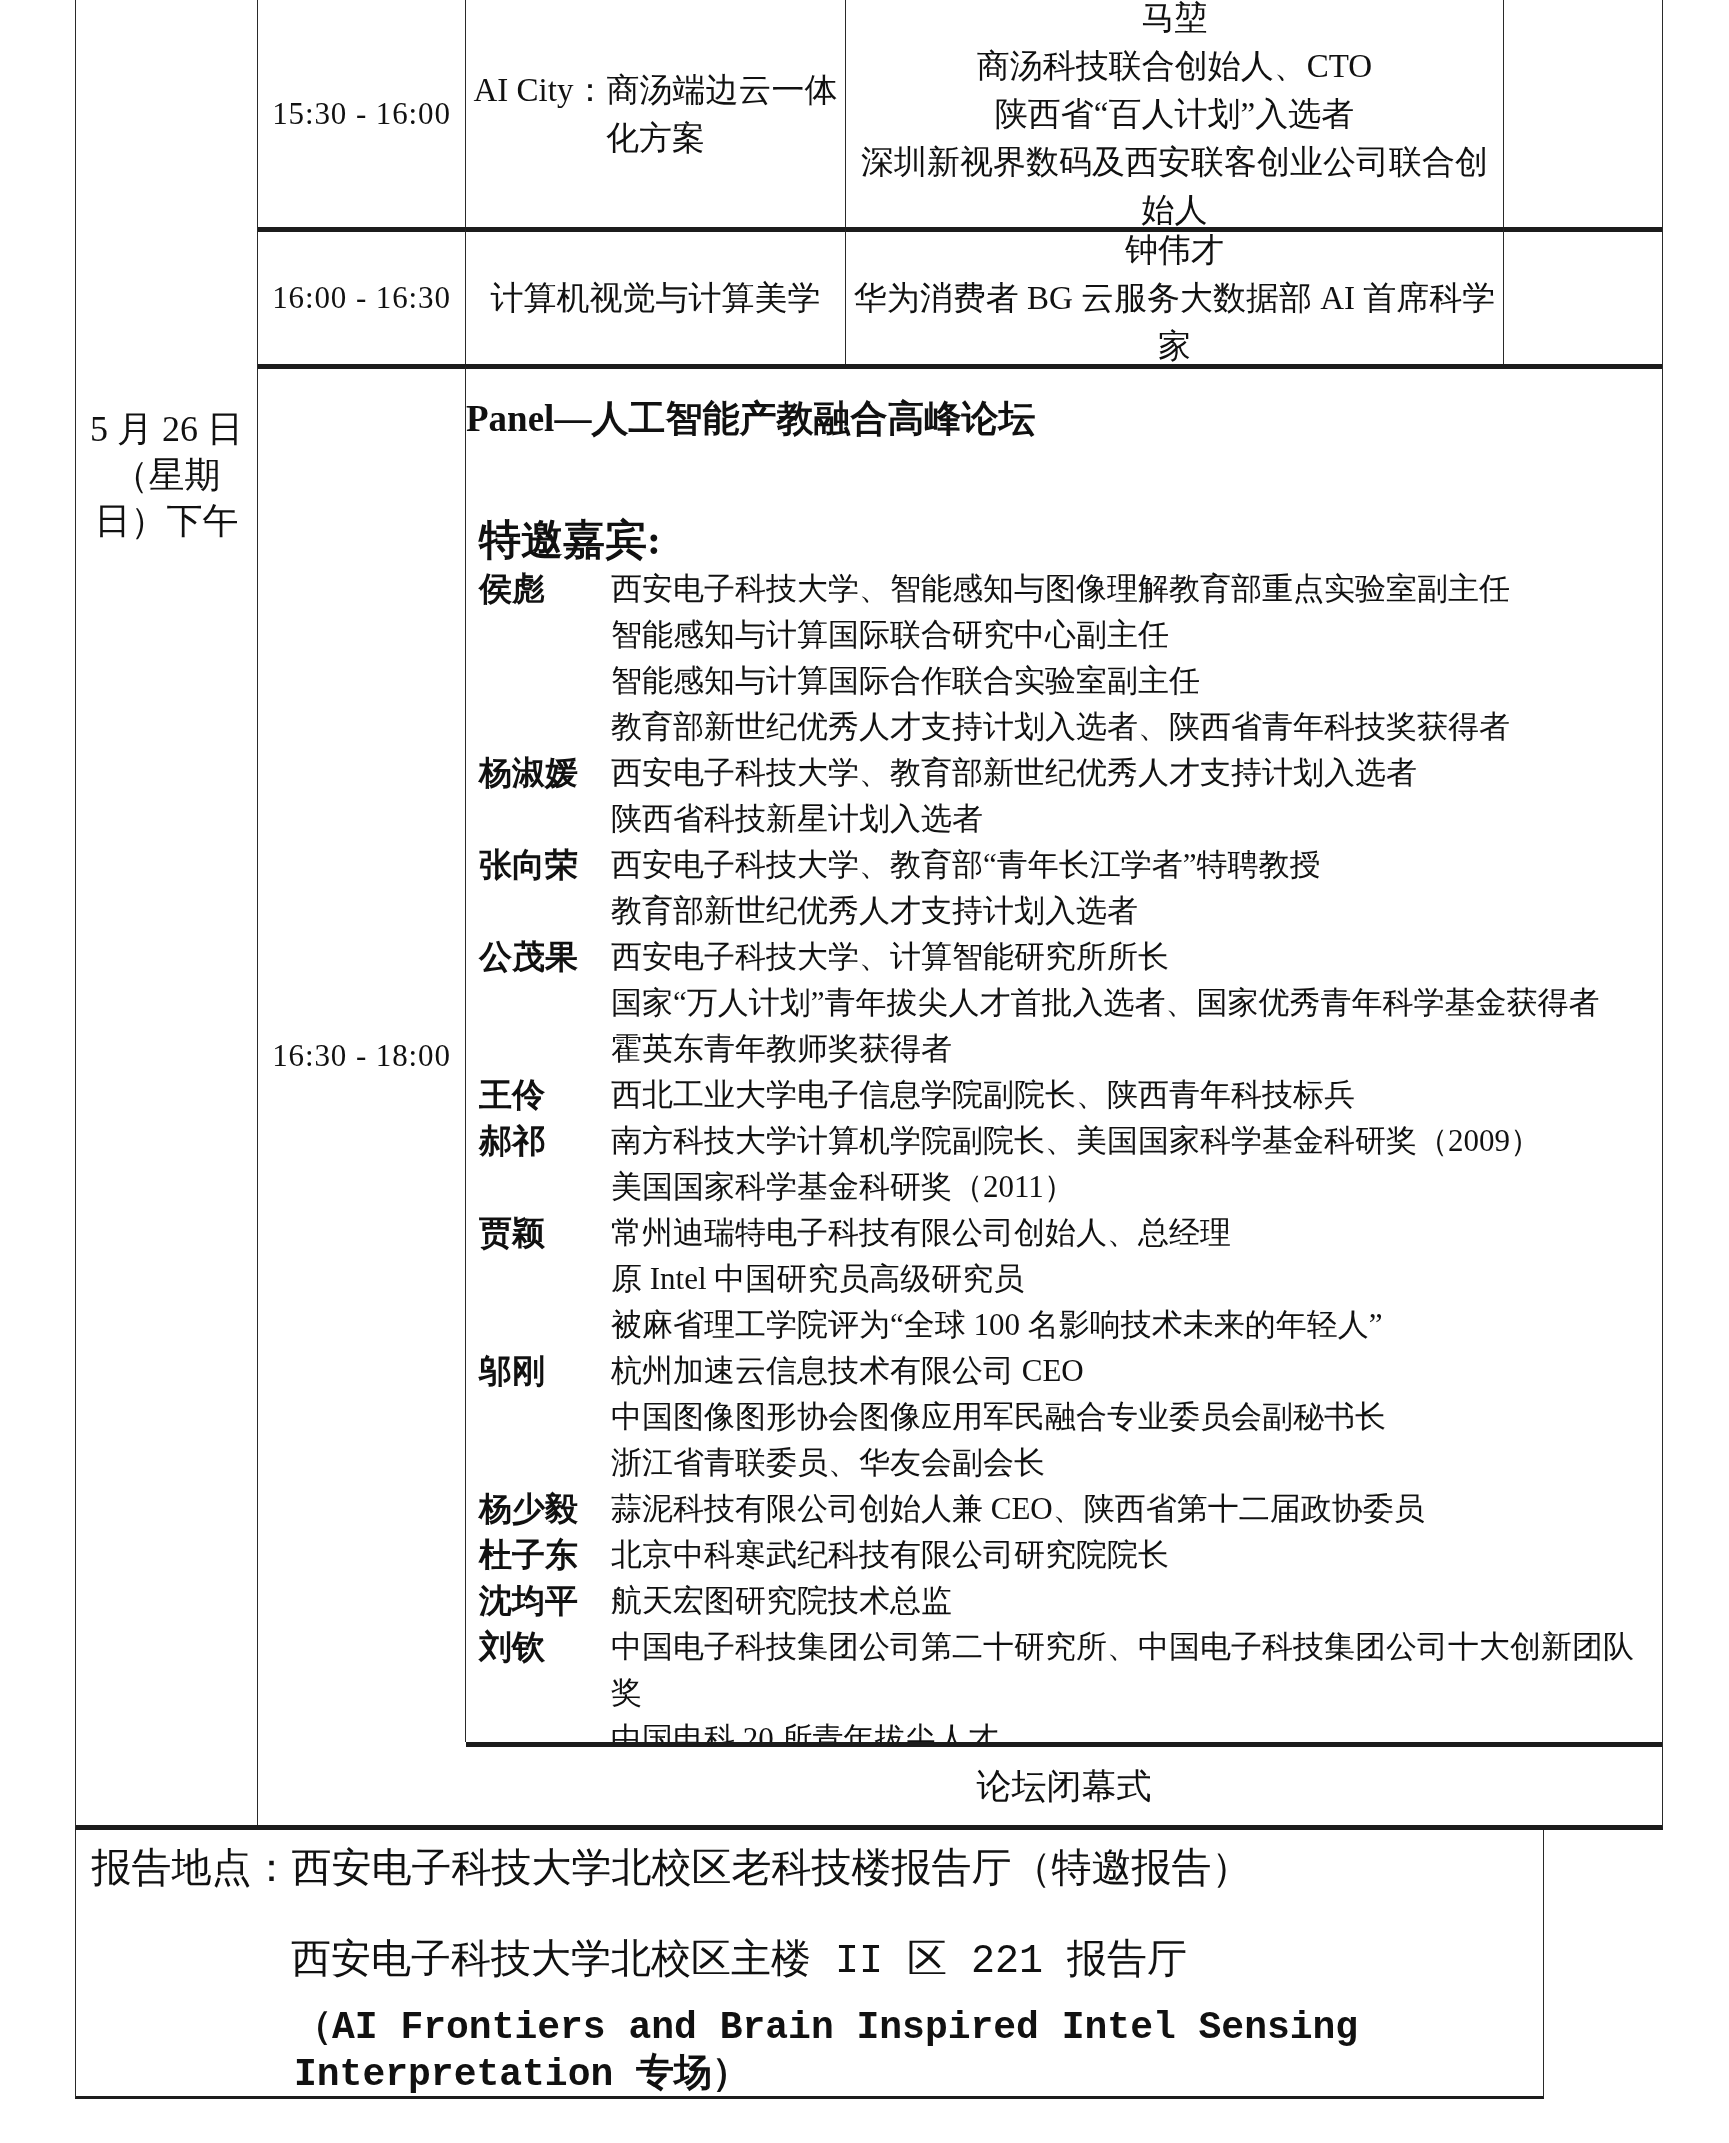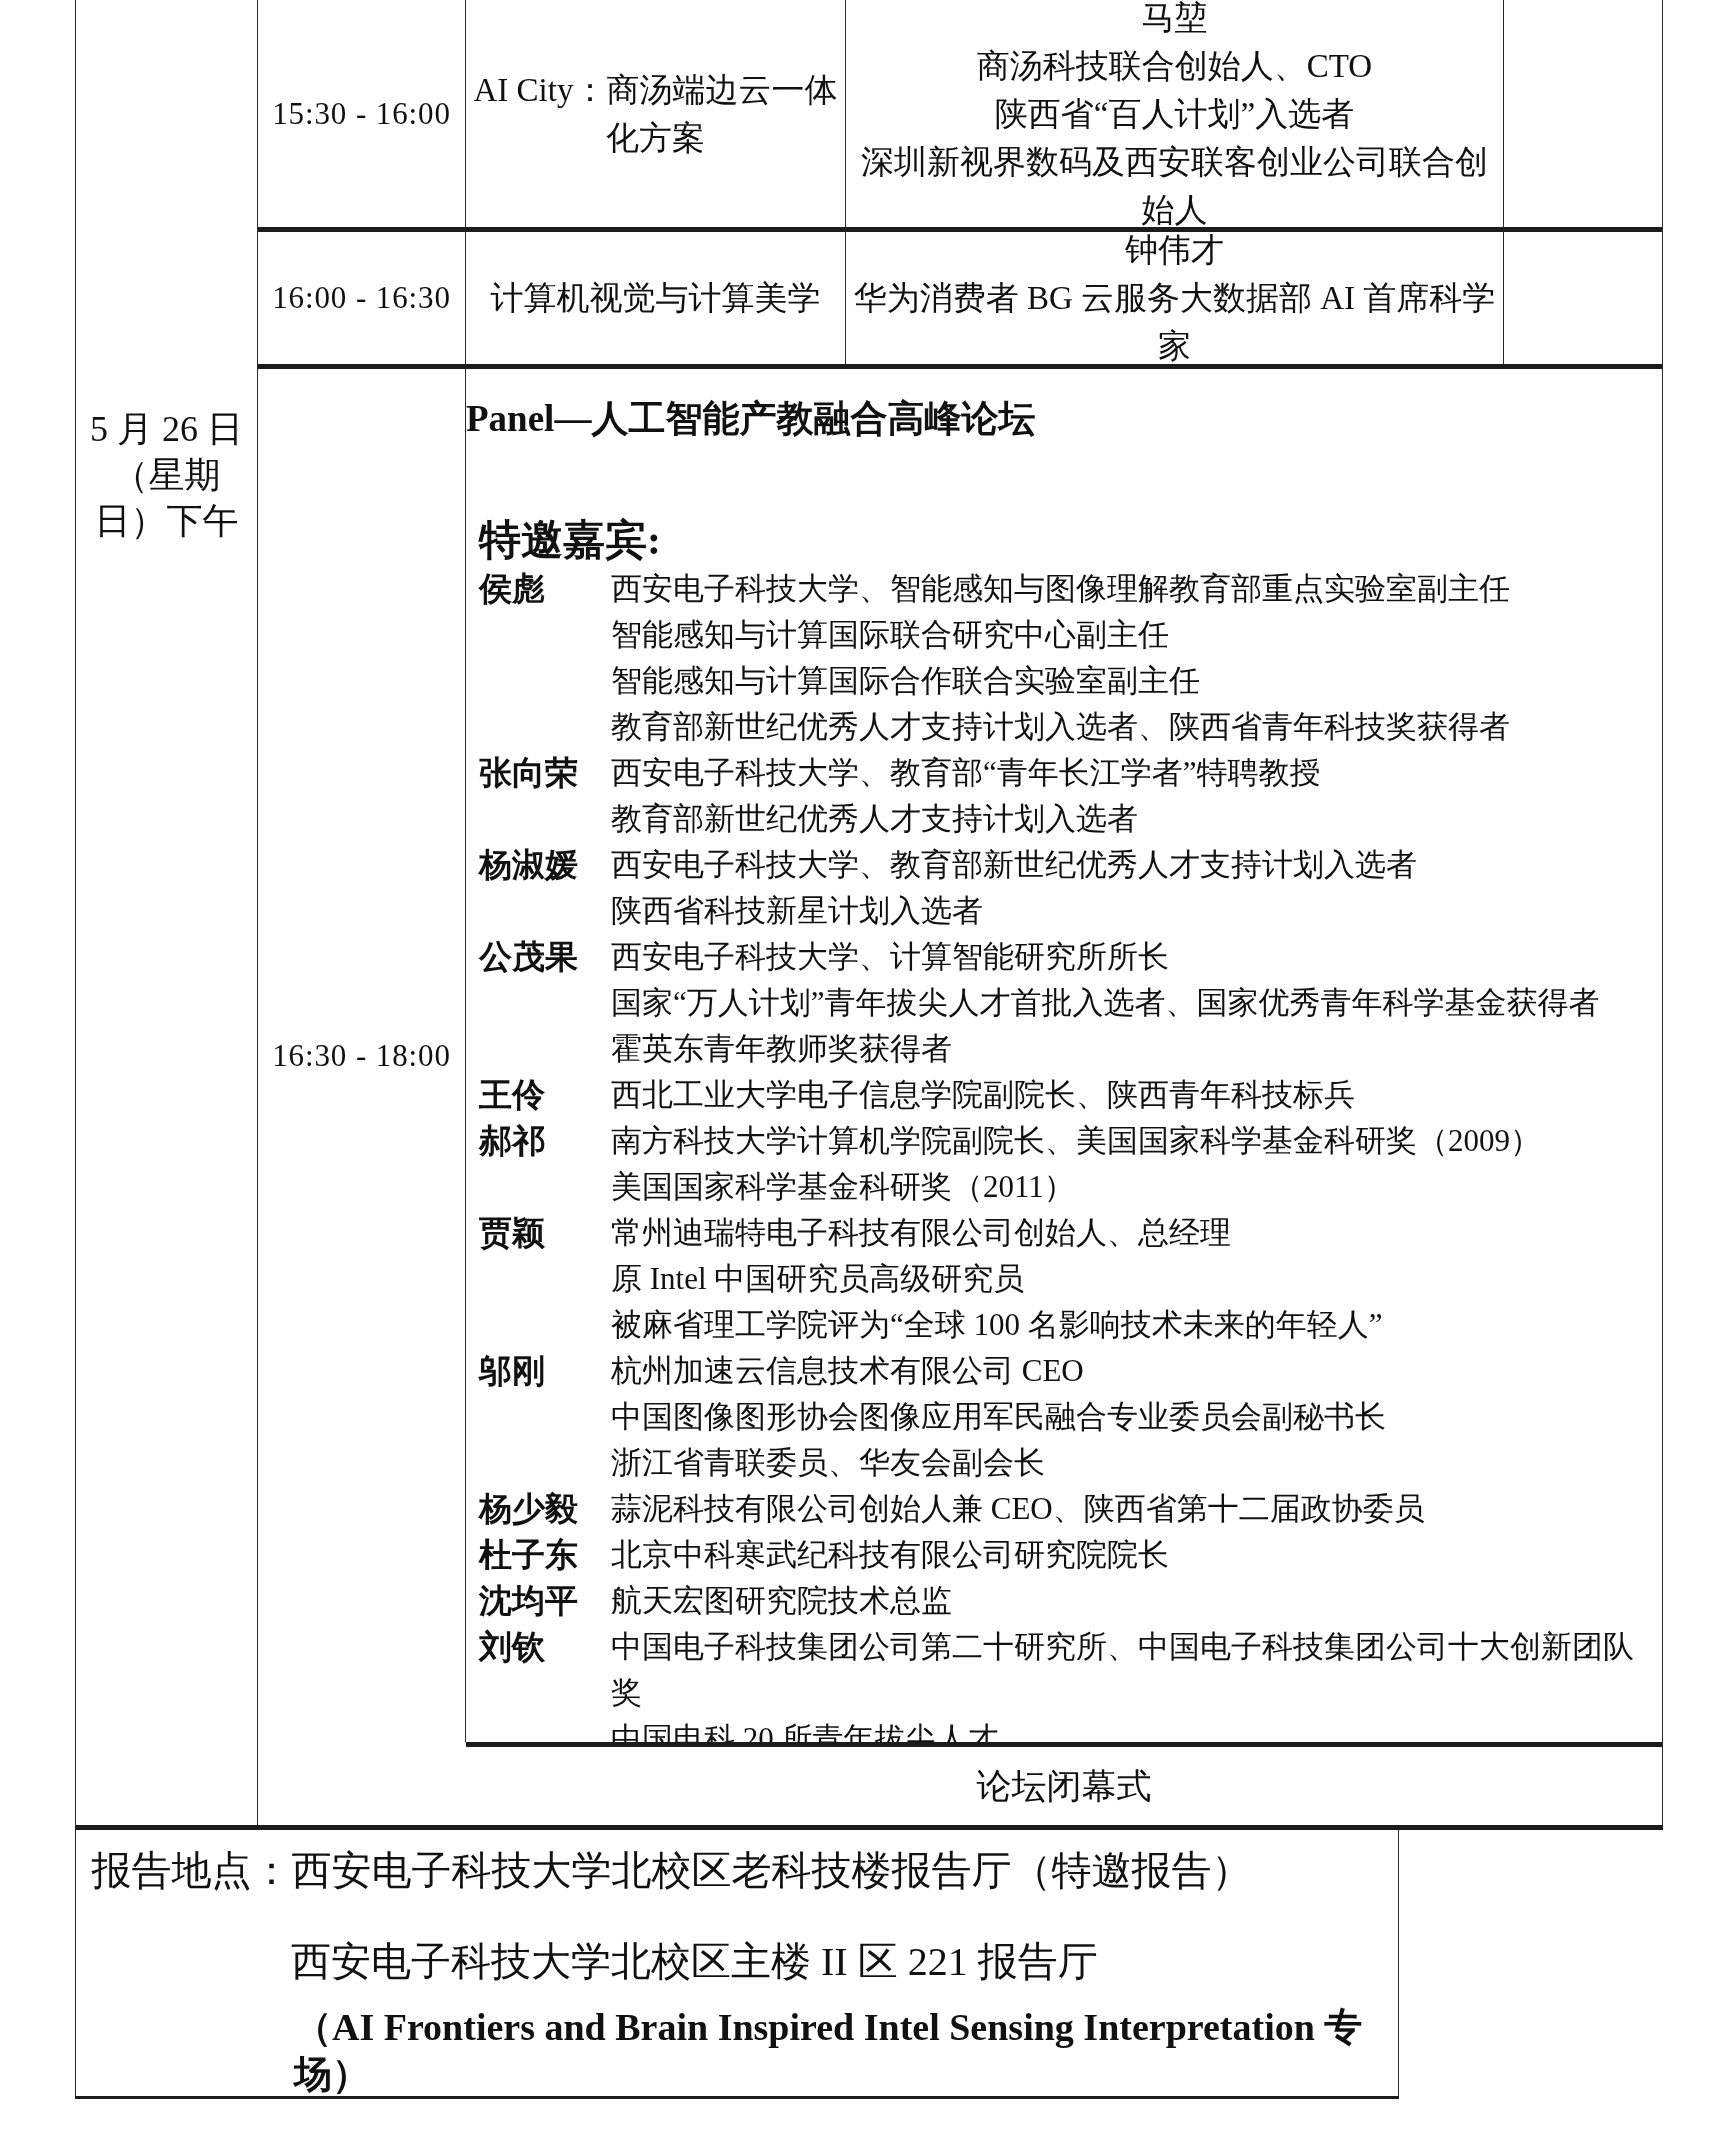--- a/index.html
+++ b/index.html
@@ -47,23 +47,24 @@
 
   .panel-title { margin-top:26px; text-align:left; font-weight:bold; font-size:37px; line-height:48px; }
   .guests-label { margin:74px 0 0 13px; font-weight:bold; font-size:42px; line-height:46px; }
   .guest-list { margin-top:2.6px; }
   .guest-row { display:flex; align-items:flex-start;gap:32px; }
   .guest-name { flex:0 0 113px; padding-left:13px; font-weight:bold; font-size:33px; line-height:46px; }
   .guest-desc { flex:1; font-size:31px; line-height:46px; white-space:pre-line; padding-right:7px; }
 
   
   .footer-box {
-    position:absolute; left:75px; top:1830px; width:1324px; height:269px;
+    position:absolute; left:75px; top:1830px; width:1469px; height:269px;
     border-left:1.7px solid #2a2a2a; border-right:1.7px solid #2a2a2a; border-bottom:3.5px solid #1c1c1c;
     background:#ffffff;
+    font-family:Liberation Mono, monospace;
   }
   .footer-line1 { margin:17.3px 0 0 15.6px;  font-size:40px; line-height:48px; }
   .footer-line2 { margin:43px 0 0 215px; font-size:40px; line-height:48px; }
   .footer-line3 { margin:17.3px 0 0 218px; font-size:38px; line-height:47px; font-weight:bold; }
 </style>
 </head>
 <body>
 
 <div class="page">
 
@@ -111,29 +112,29 @@
 
           <div class="guest-row">
             <div class="guest-name">侯彪</div>
             <div class="guest-desc">西安电子科技大学、智能感知与图像理解教育部重点实验室副主任
 智能感知与计算国际联合研究中心副主任
 智能感知与计算国际合作联合实验室副主任
 教育部新世纪优秀人才支持计划入选者、陕西省青年科技奖获得者</div>
           </div>
 
           <div class="guest-row">
+            <div class="guest-name">杨淑媛</div>
+            <div class="guest-desc">西安电子科技大学、教育部新世纪优秀人才支持计划入选者
+陕西省科技新星计划入选者</div>
+          </div>
+
+          <div class="guest-row">
             <div class="guest-name">张向荣</div>
             <div class="guest-desc">西安电子科技大学、教育部“青年长江学者”特聘教授
 教育部新世纪优秀人才支持计划入选者</div>
-          </div>
-
-          <div class="guest-row">
-            <div class="guest-name">杨淑媛</div>
-            <div class="guest-desc">西安电子科技大学、教育部新世纪优秀人才支持计划入选者
-陕西省科技新星计划入选者</div>
           </div>
 
           <div class="guest-row">
             <div class="guest-name">公茂果</div>
             <div class="guest-desc">西安电子科技大学、计算智能研究所所长
 国家“万人计划”青年拔尖人才首批入选者、国家优秀青年科学基金获得者
 霍英东青年教师奖获得者</div>
           </div>
 
           <div class="guest-row">

